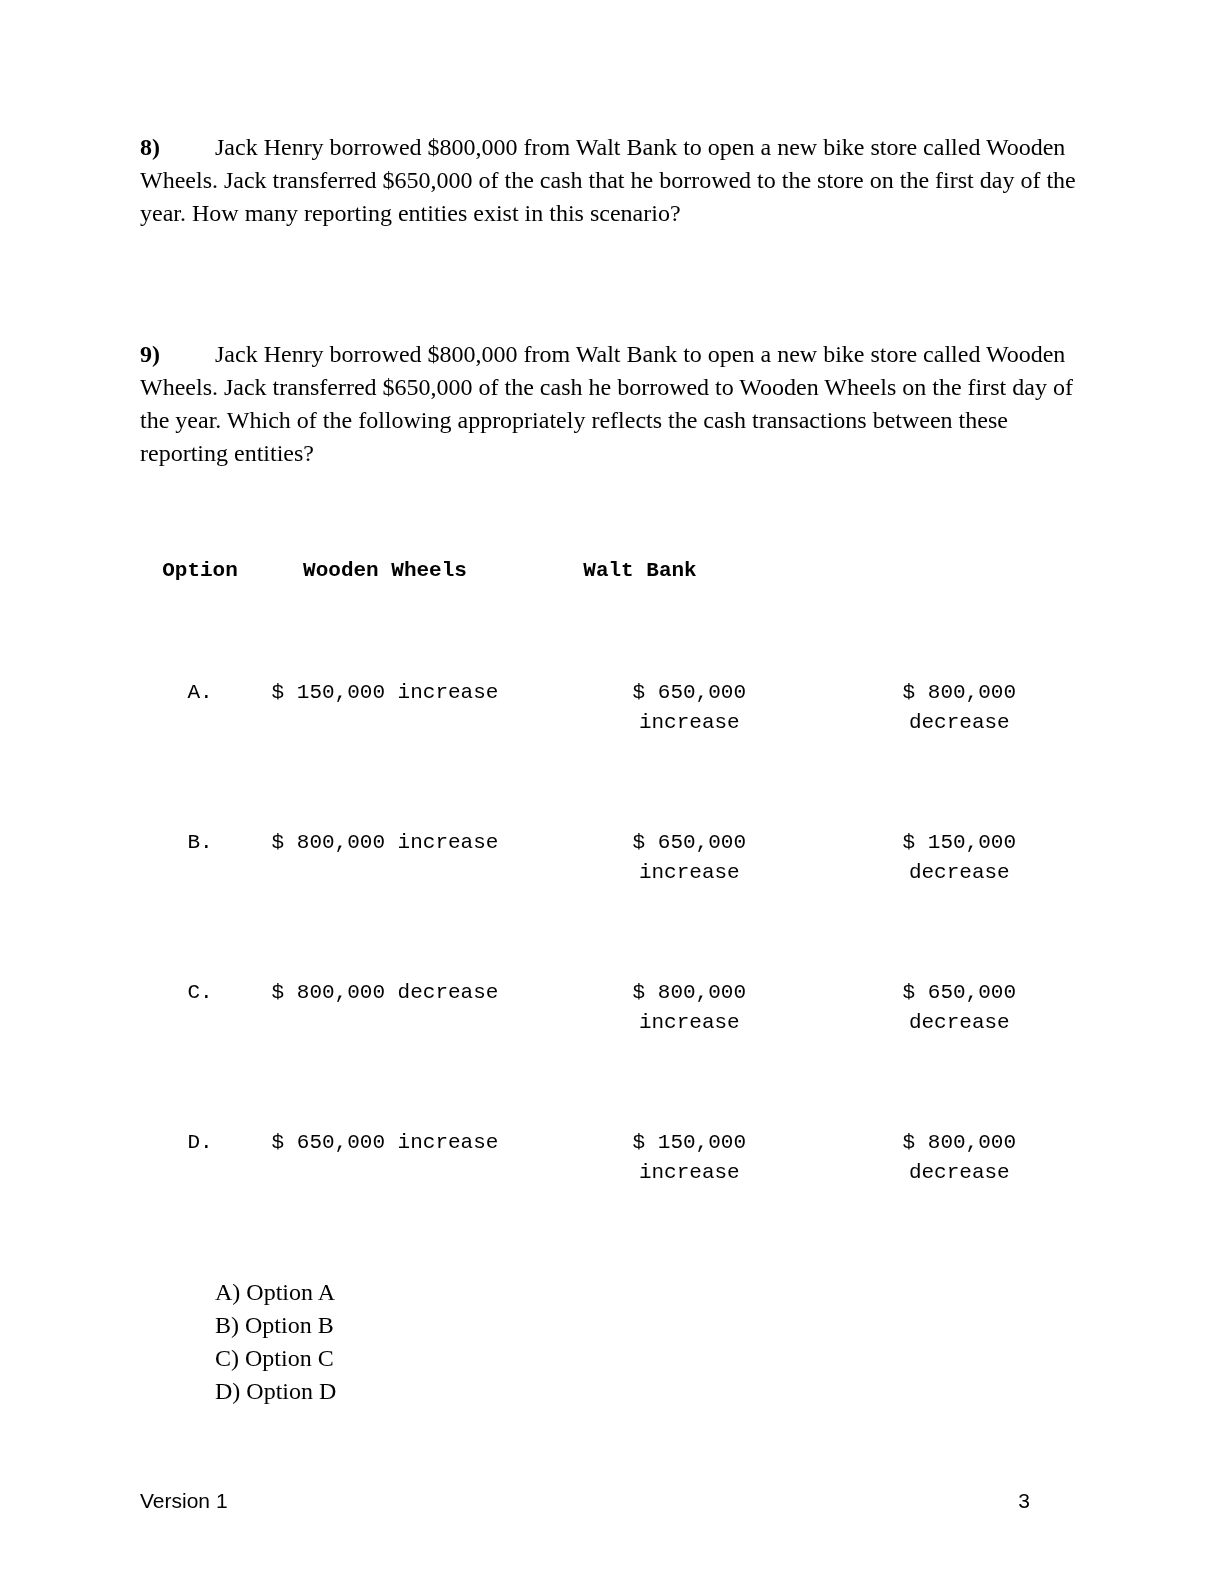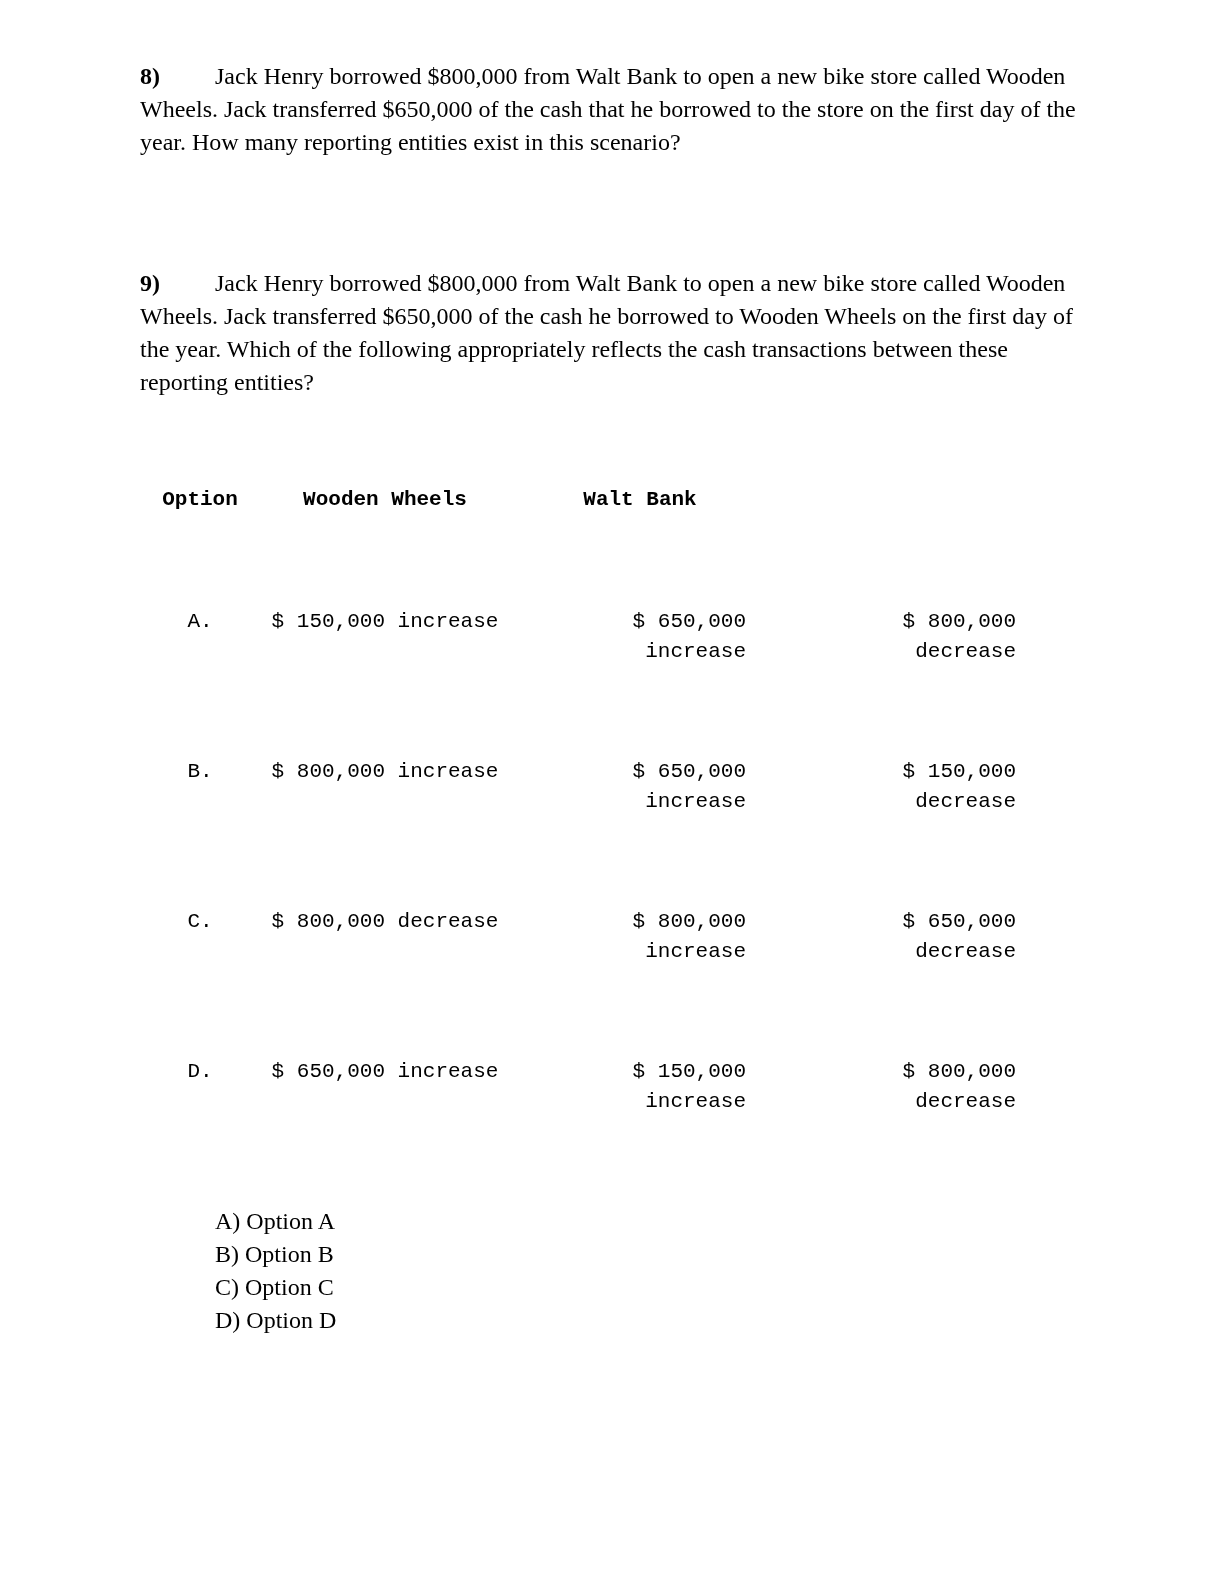--- a/index.html
+++ b/index.html
@@ -12,21 +12,21 @@
     color: #000000;
     font-family: "Liberation Serif", serif;
     font-size: 24px;
     line-height: 33px;
     overflow: hidden;
   }
   .content {
     padding: 0 139px 0 140px;
   }
   .question { margin: 0; }
-  .q8 { padding-top: 60px; }
+  .q8 { padding-top: 85px; margin-top: 46px; }
   .q9 { margin-top: 108px; }
   .qline { white-space: nowrap; }
   .qnum {
     display: inline-block;
     width: 75px;
     font-weight: bold;
   }
   .choices { margin-top: 28px; padding-left: 75px; }
   .choice { white-space: nowrap; }
 
@@ -42,21 +42,21 @@
   .trow {
     display: grid;
     grid-template-columns: 100px 270px 240px 270px;
     align-items: start;
   }
   .thead { font-weight: bold; margin-bottom: 2px; }
   .c1 { text-align: center; }
   .c2 { text-align: center; }
   .c3, .c4 { text-align: right; padding-right: 14px; }
   .thead .c3, .thead .c4 { text-align: center; padding-right: 0; }
-  .cellblock { display: inline-block; text-align: right; }
+  .cellblock { display: inline-block; text-align: center; }
   .drow { margin-bottom: 0px; }
   .drow + .drow { margin-top: 0px; }
 
   .footer {
     position: absolute;
     top: 1488px;
     left: 140px;
     right: 194px;
     font-family: "Liberation Sans", sans-serif;
     font-size: 21px;
@@ -122,13 +122,17 @@
       <div class="choices">
         <div class="choice">A) Option A</div>
         <div class="choice">B) Option B</div>
         <div class="choice">C) Option C</div>
         <div class="choice">D) Option D</div>
       </div>
     </div>
 
   </div>
 
+  <div class="footer">
+    <span>Version 1</span>
+    <span>3</span>
+  </div>
 </div>
 
 </body></html>

